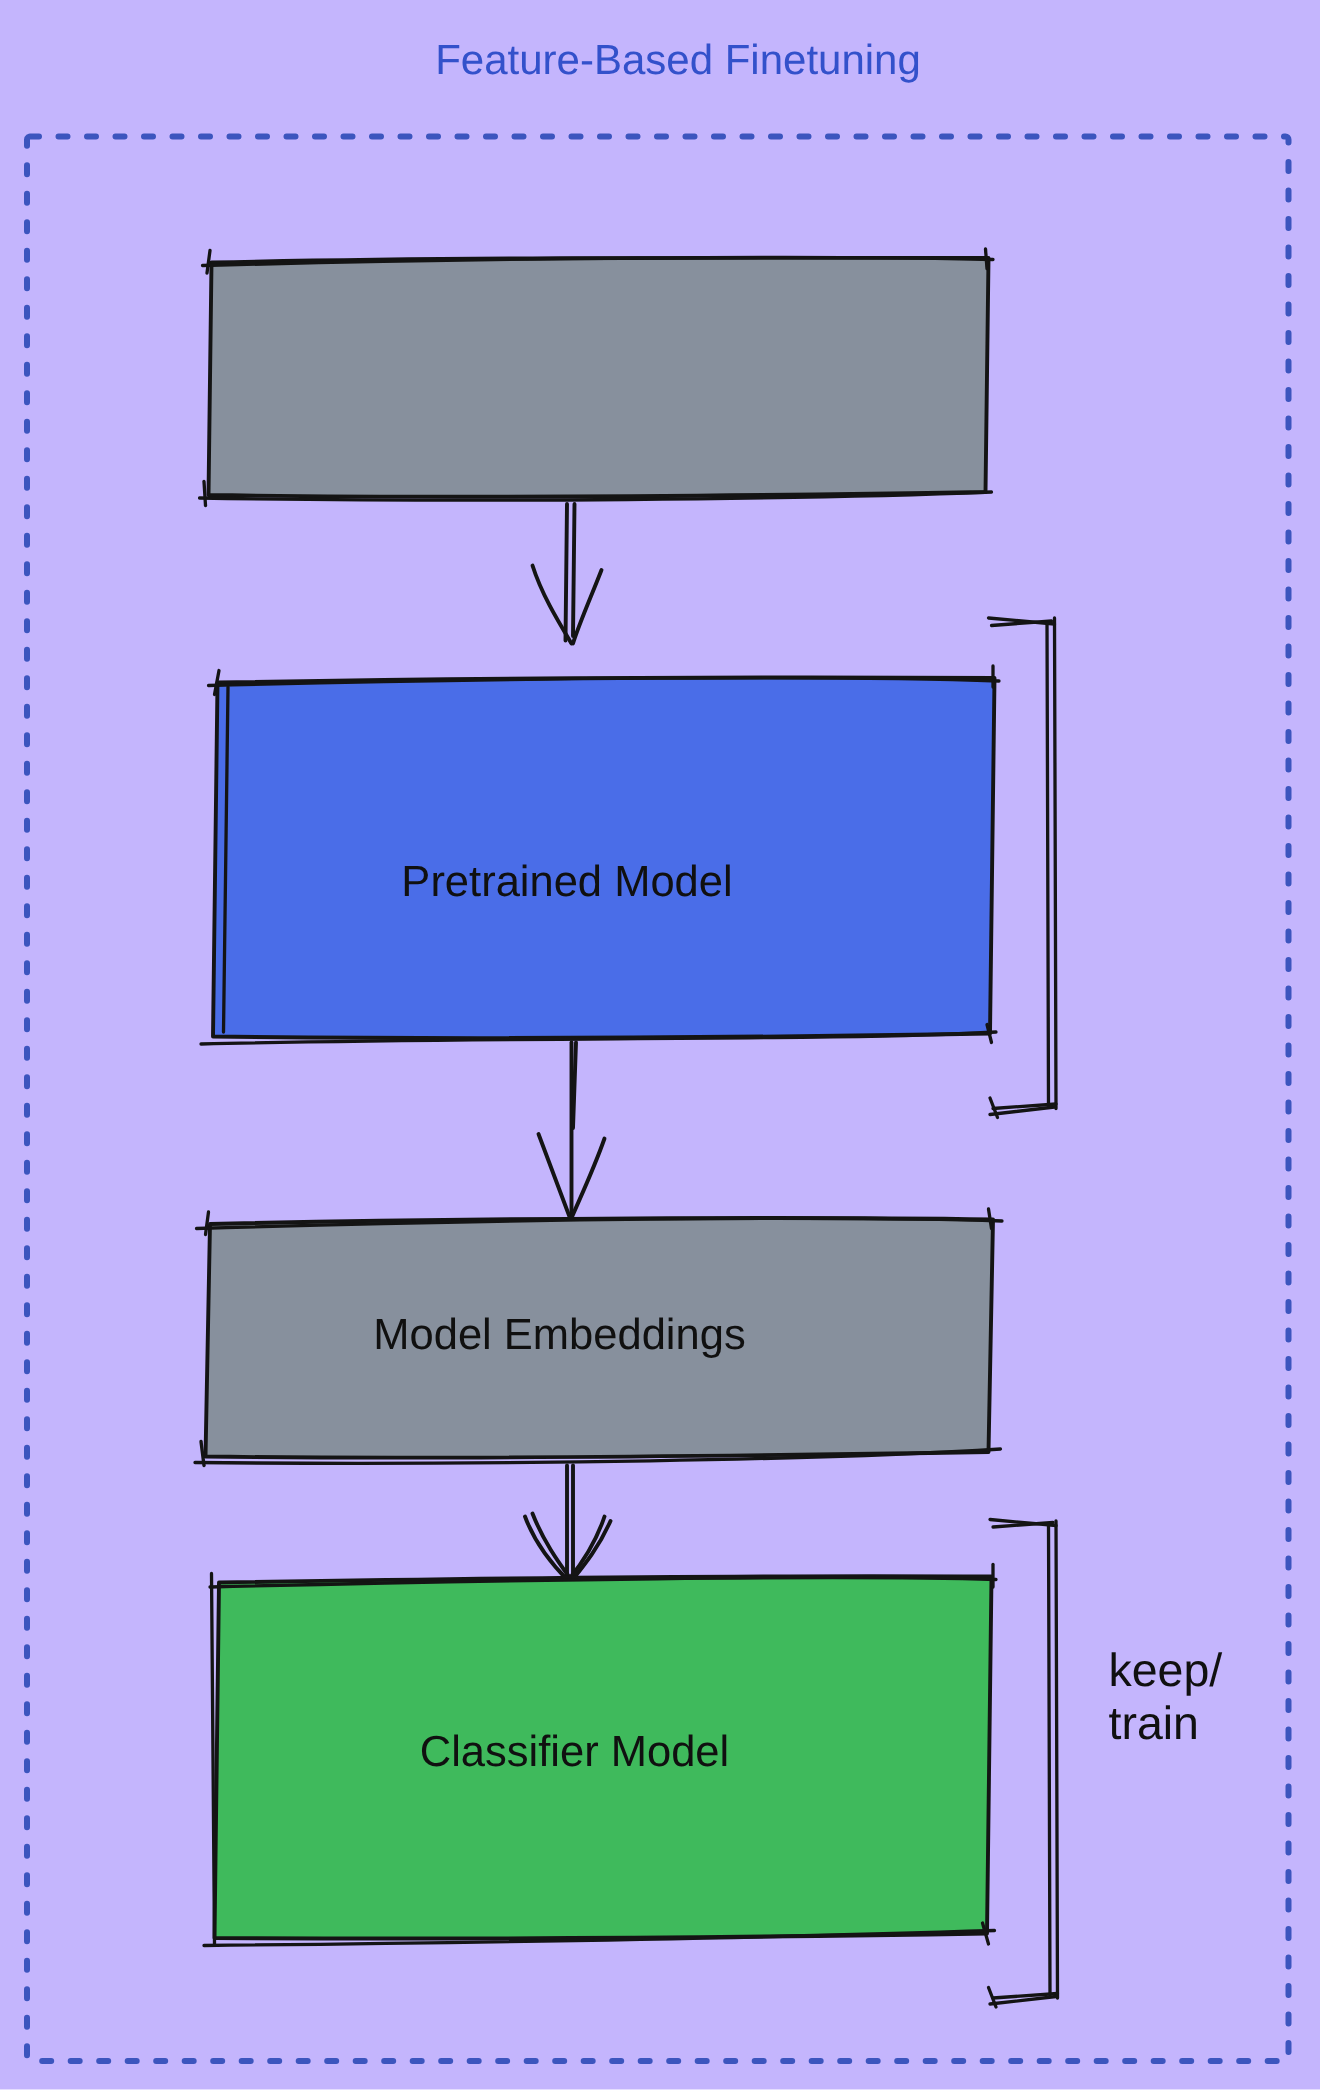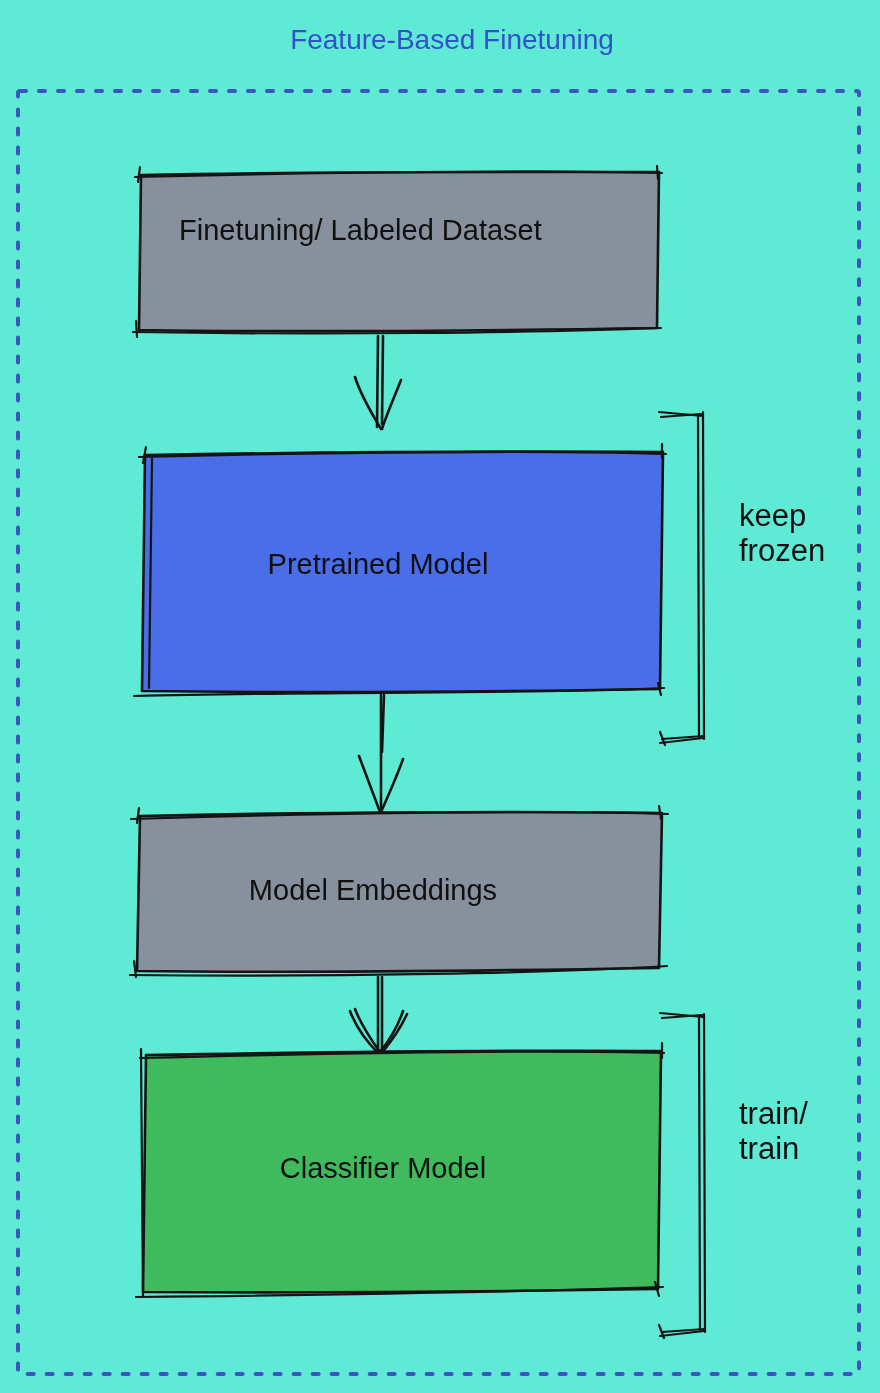--- a/index.html
+++ b/index.html
@@ -5,21 +5,21 @@
   html, body {
     margin: 0;
     padding: 0;
     background: #ffffff;
     font-family: "Liberation Sans", sans-serif;
   }
   .canvas {
     position: relative;
     width: 880px;
     height: 1393px;
-    background: #5eead4;
+    background: #c4b5fd;
     overflow: hidden;
   }
   .title {
     position: absolute;
     top: 24px;
     left: 24px;
     width: 856px;
     text-align: center;
     font-size: 28px;
     color: var(--title-blue, #3351CB);
@@ -154,31 +154,26 @@
       <path class="bracket" d="M699,1016 L700,1330"></path>
       <path class="bracket" d="M704,1014 L705,1332"></path>
       <path class="bracket" d="M662,1018 L702,1015"></path>
       <path class="bracket" d="M660,1013 L704,1017"></path>
       <path class="bracket" d="M662,1332 L705,1329"></path>
       <path class="bracket" d="M660,1336 L704,1331"></path>
       <path class="bracket" d="M659,1325 L664,1338"></path>
     </g>
   </svg>
 
-  <div class="node-label" style="left:179px; top:214px;">Finetuning/ Labeled Dataset</div>
 
-  <div class="node-label centered" style="left:143px; top:548px; width:470px;">Pretrained Model</div>
+  <div class="node-label centered" style="left:143px; top:572px; width:470px;">Pretrained Model</div>
 
   <div class="node-label centered" style="left:138px; top:874px; width:470px;">Model Embeddings</div>
 
   <div class="node-label centered" style="left:143px; top:1152px; width:480px;">Classifier Model</div>
 
-  <div class="annot" style="left:739px; top:498px;">
-    <div>keep</div>
-    <div>frozen</div>
-  </div>
 
   <div class="annot" style="left:739px; top:1096px;">
-    <div>train/</div>
+    <div>keep/</div>
     <div>train</div>
   </div>
 
 </div>
 
 </body></html>

